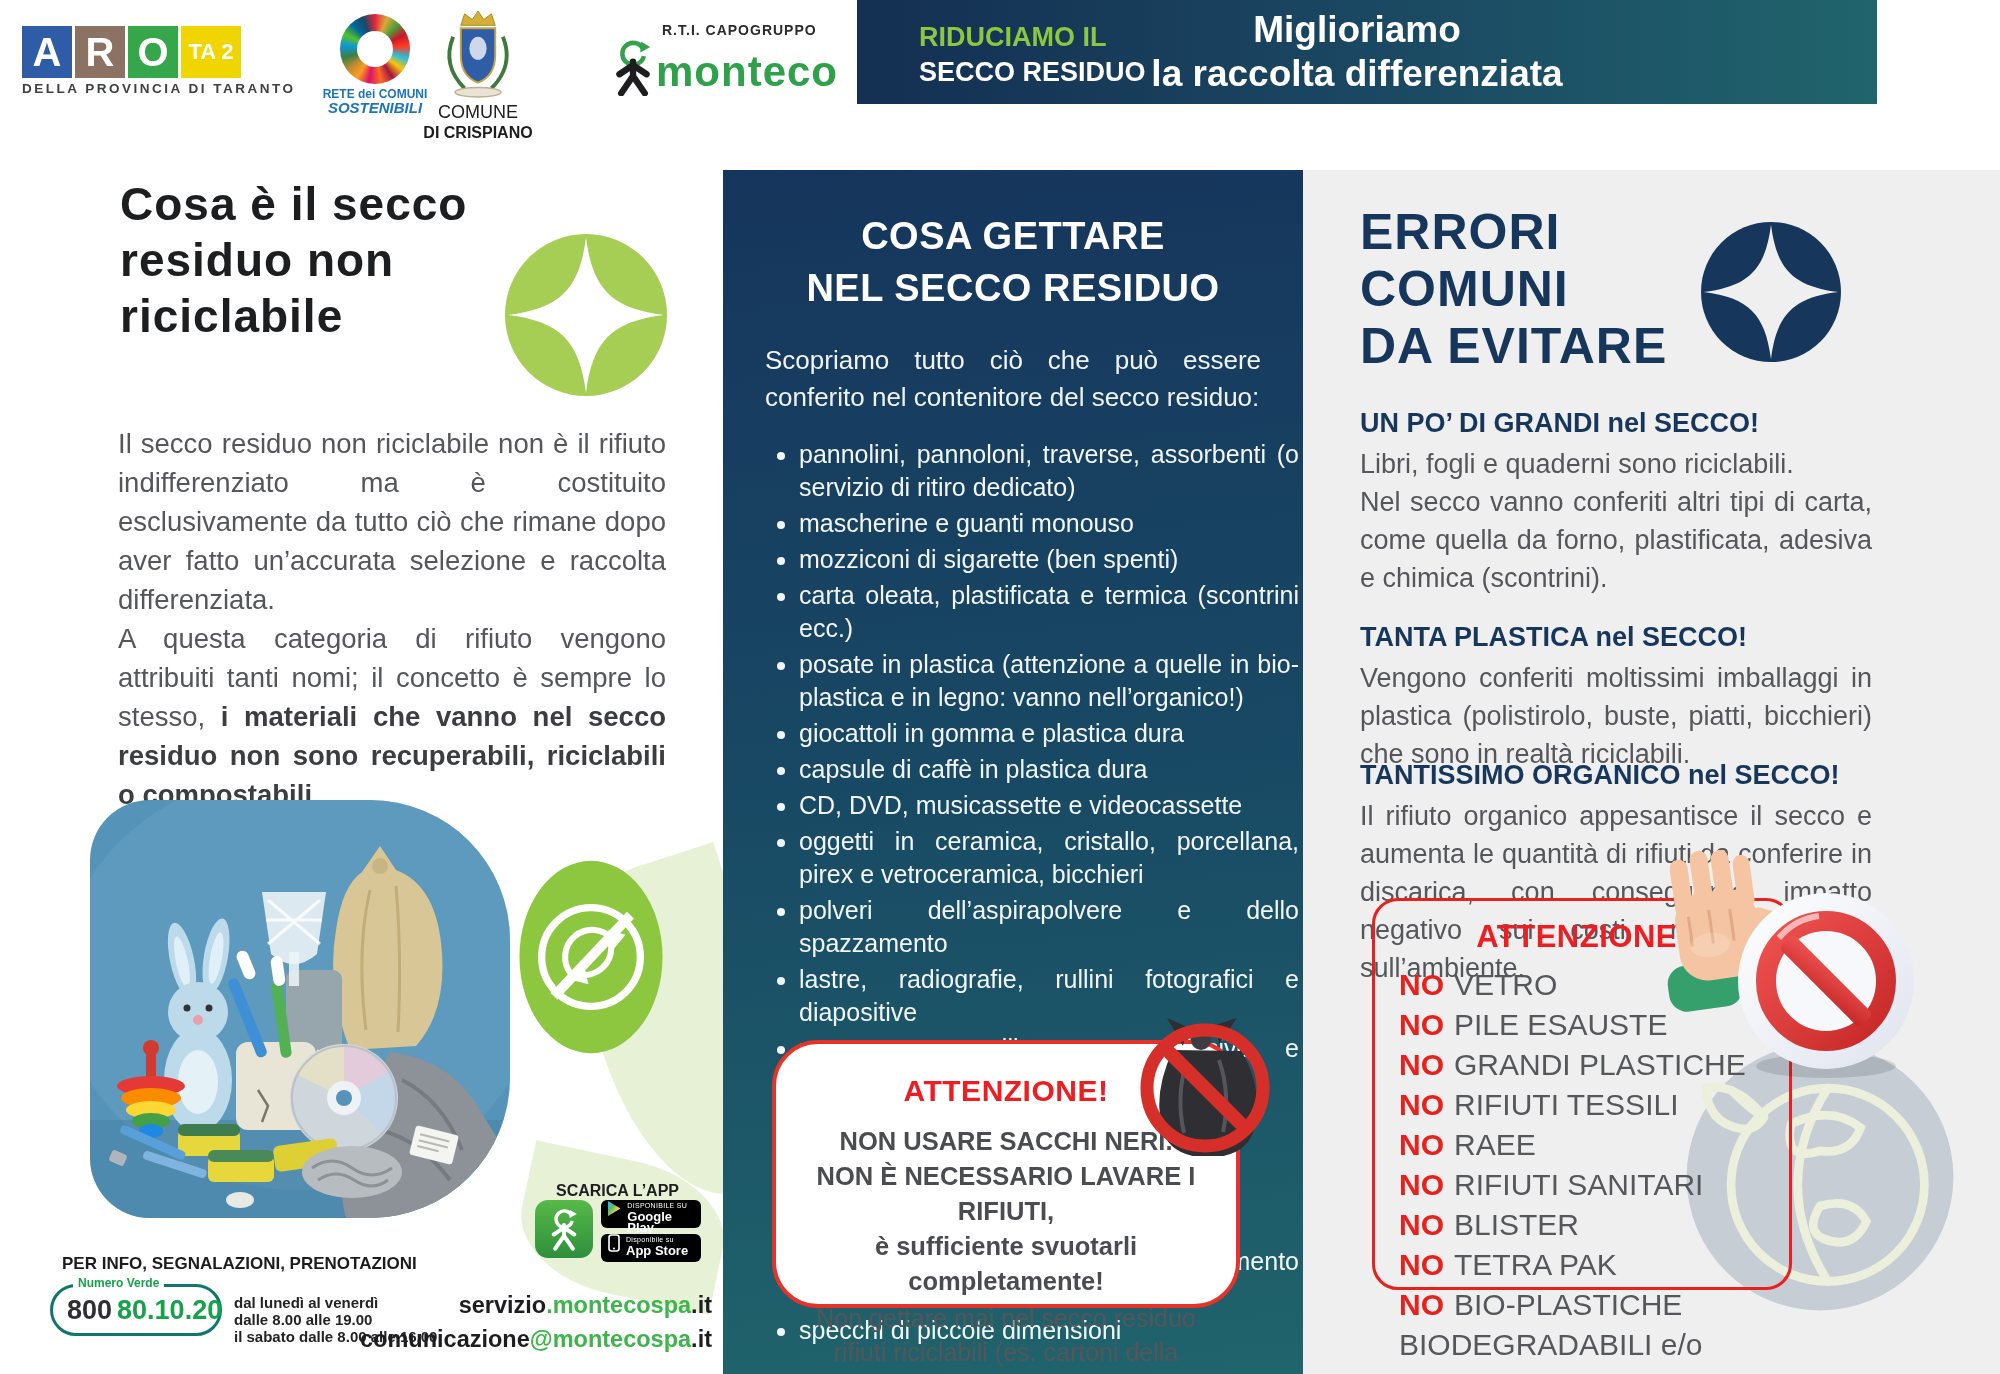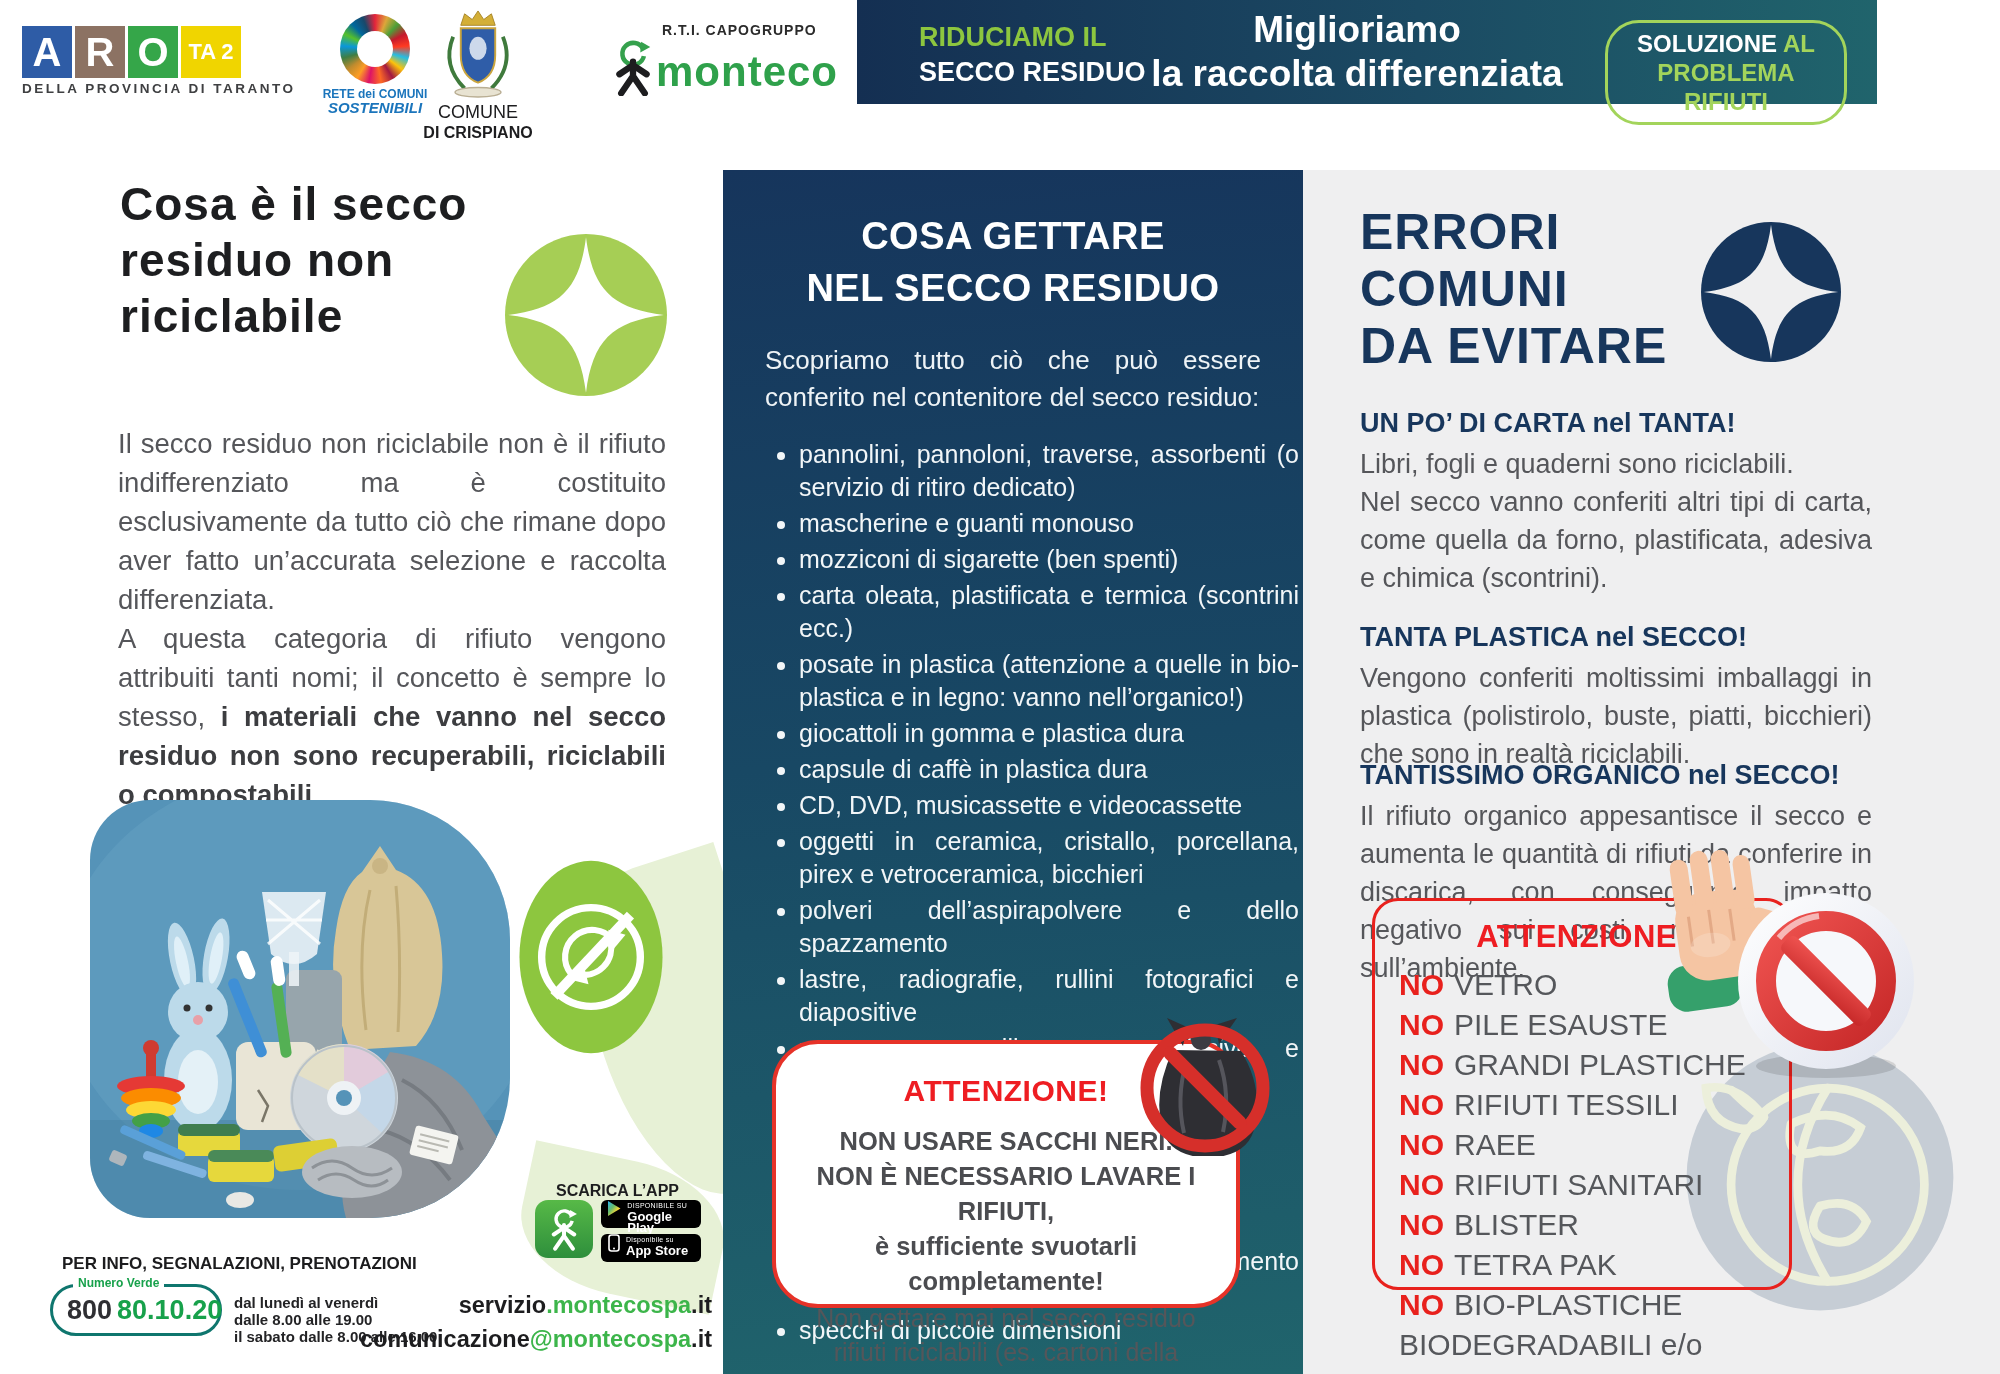--- a/index.html
+++ b/index.html
@@ -123,24 +123,20 @@
 
   <div class="abs banner" style="left:857px;top:0;width:1020px;height:104px;">
     <div class="abs" style="left:62px;top:22px;">
       <div class="banner-left1">RIDUCIAMO IL</div>
       <div class="banner-left2" style="margin-top:4px;">SECCO RESIDUO</div>
     </div>
     <div class="abs banner-center" style="left:290px;top:8px;width:420px;">
       <span>Miglioriamo</span><br>
       <span>la raccolta differenziata</span>
     </div>
-    <div class="abs pill" style="left:748px;top:20px;width:208px;">
-      <span class="w">SOLUZIONE</span><span> AL</span><br>
-      <span>PROBLEMA RIFIUTI</span>
-    </div>
   </div>
 
   <div class="abs" style="left:0;top:104px;width:723px;height:1270px;overflow:hidden;">
 
     <div class="abs leaf" style="left:600px;top:756px;width:170px;height:340px;border-radius:50% 0 50% 50%;transform:rotate(-18deg);"></div>
     <div class="abs leaf" style="left:520px;top:1056px;width:205px;height:135px;border-radius:0 50% 0 50%;transform:rotate(12deg);"></div>
 
     <div class="abs left-title" style="left:120px;top:72px;">Cosa è il secco
 residuo non
 riciclabile</div>
@@ -353,21 +349,21 @@
     <div class="abs err-title" style="left:57px;top:34px;">ERRORI
 COMUNI
 DA EVITARE</div>
 
     <svg class="abs" style="left:398px;top:52px;" width="140" height="140" viewBox="0 0 100 100">
       <circle cx="50" cy="50" r="50" fill="#17365c"></circle>
       <path d="M50 2 C54 34 66 46 98 50 C66 54 54 66 50 98 C46 66 34 54 2 50 C34 46 46 34 50 2 Z" fill="#efeff0"></path>
     </svg>
 
     <div class="abs" style="left:57px;top:238px;">
-      <div class="sec-h">UN PO’ DI CARTA nel TANTA!</div>
+      <div class="sec-h">UN PO’ DI GRANDI nel SECCO!</div>
       <div class="sec-b" style="margin-top:6px;">Libri, fogli e quaderni sono riciclabili.
 Nel secco vanno conferiti altri tipi di carta, come quella da forno, plastificata, adesiva e chimica (scontrini).</div>
     </div>
     <div class="abs" style="left:57px;top:452px;">
       <div class="sec-h">TANTA PLASTICA nel SECCO!</div>
       <div class="sec-b" style="margin-top:6px;">Vengono conferiti moltissimi imballaggi in plastica (polistirolo, buste, piatti, bicchieri) che sono in realtà riciclabili.</div>
     </div>
     <div class="abs" style="left:57px;top:590px;">
       <div class="sec-h">TANTISSIMO ORGANICO nel SECCO!</div>
       <div class="sec-b" style="margin-top:6px;">Il rifiuto organico appesantisce il secco e aumenta le quantità di rifiuti da conferire in discarica, con conseguente impatto negativo sui costi, ma soprattutto sull’ambiente.</div>

